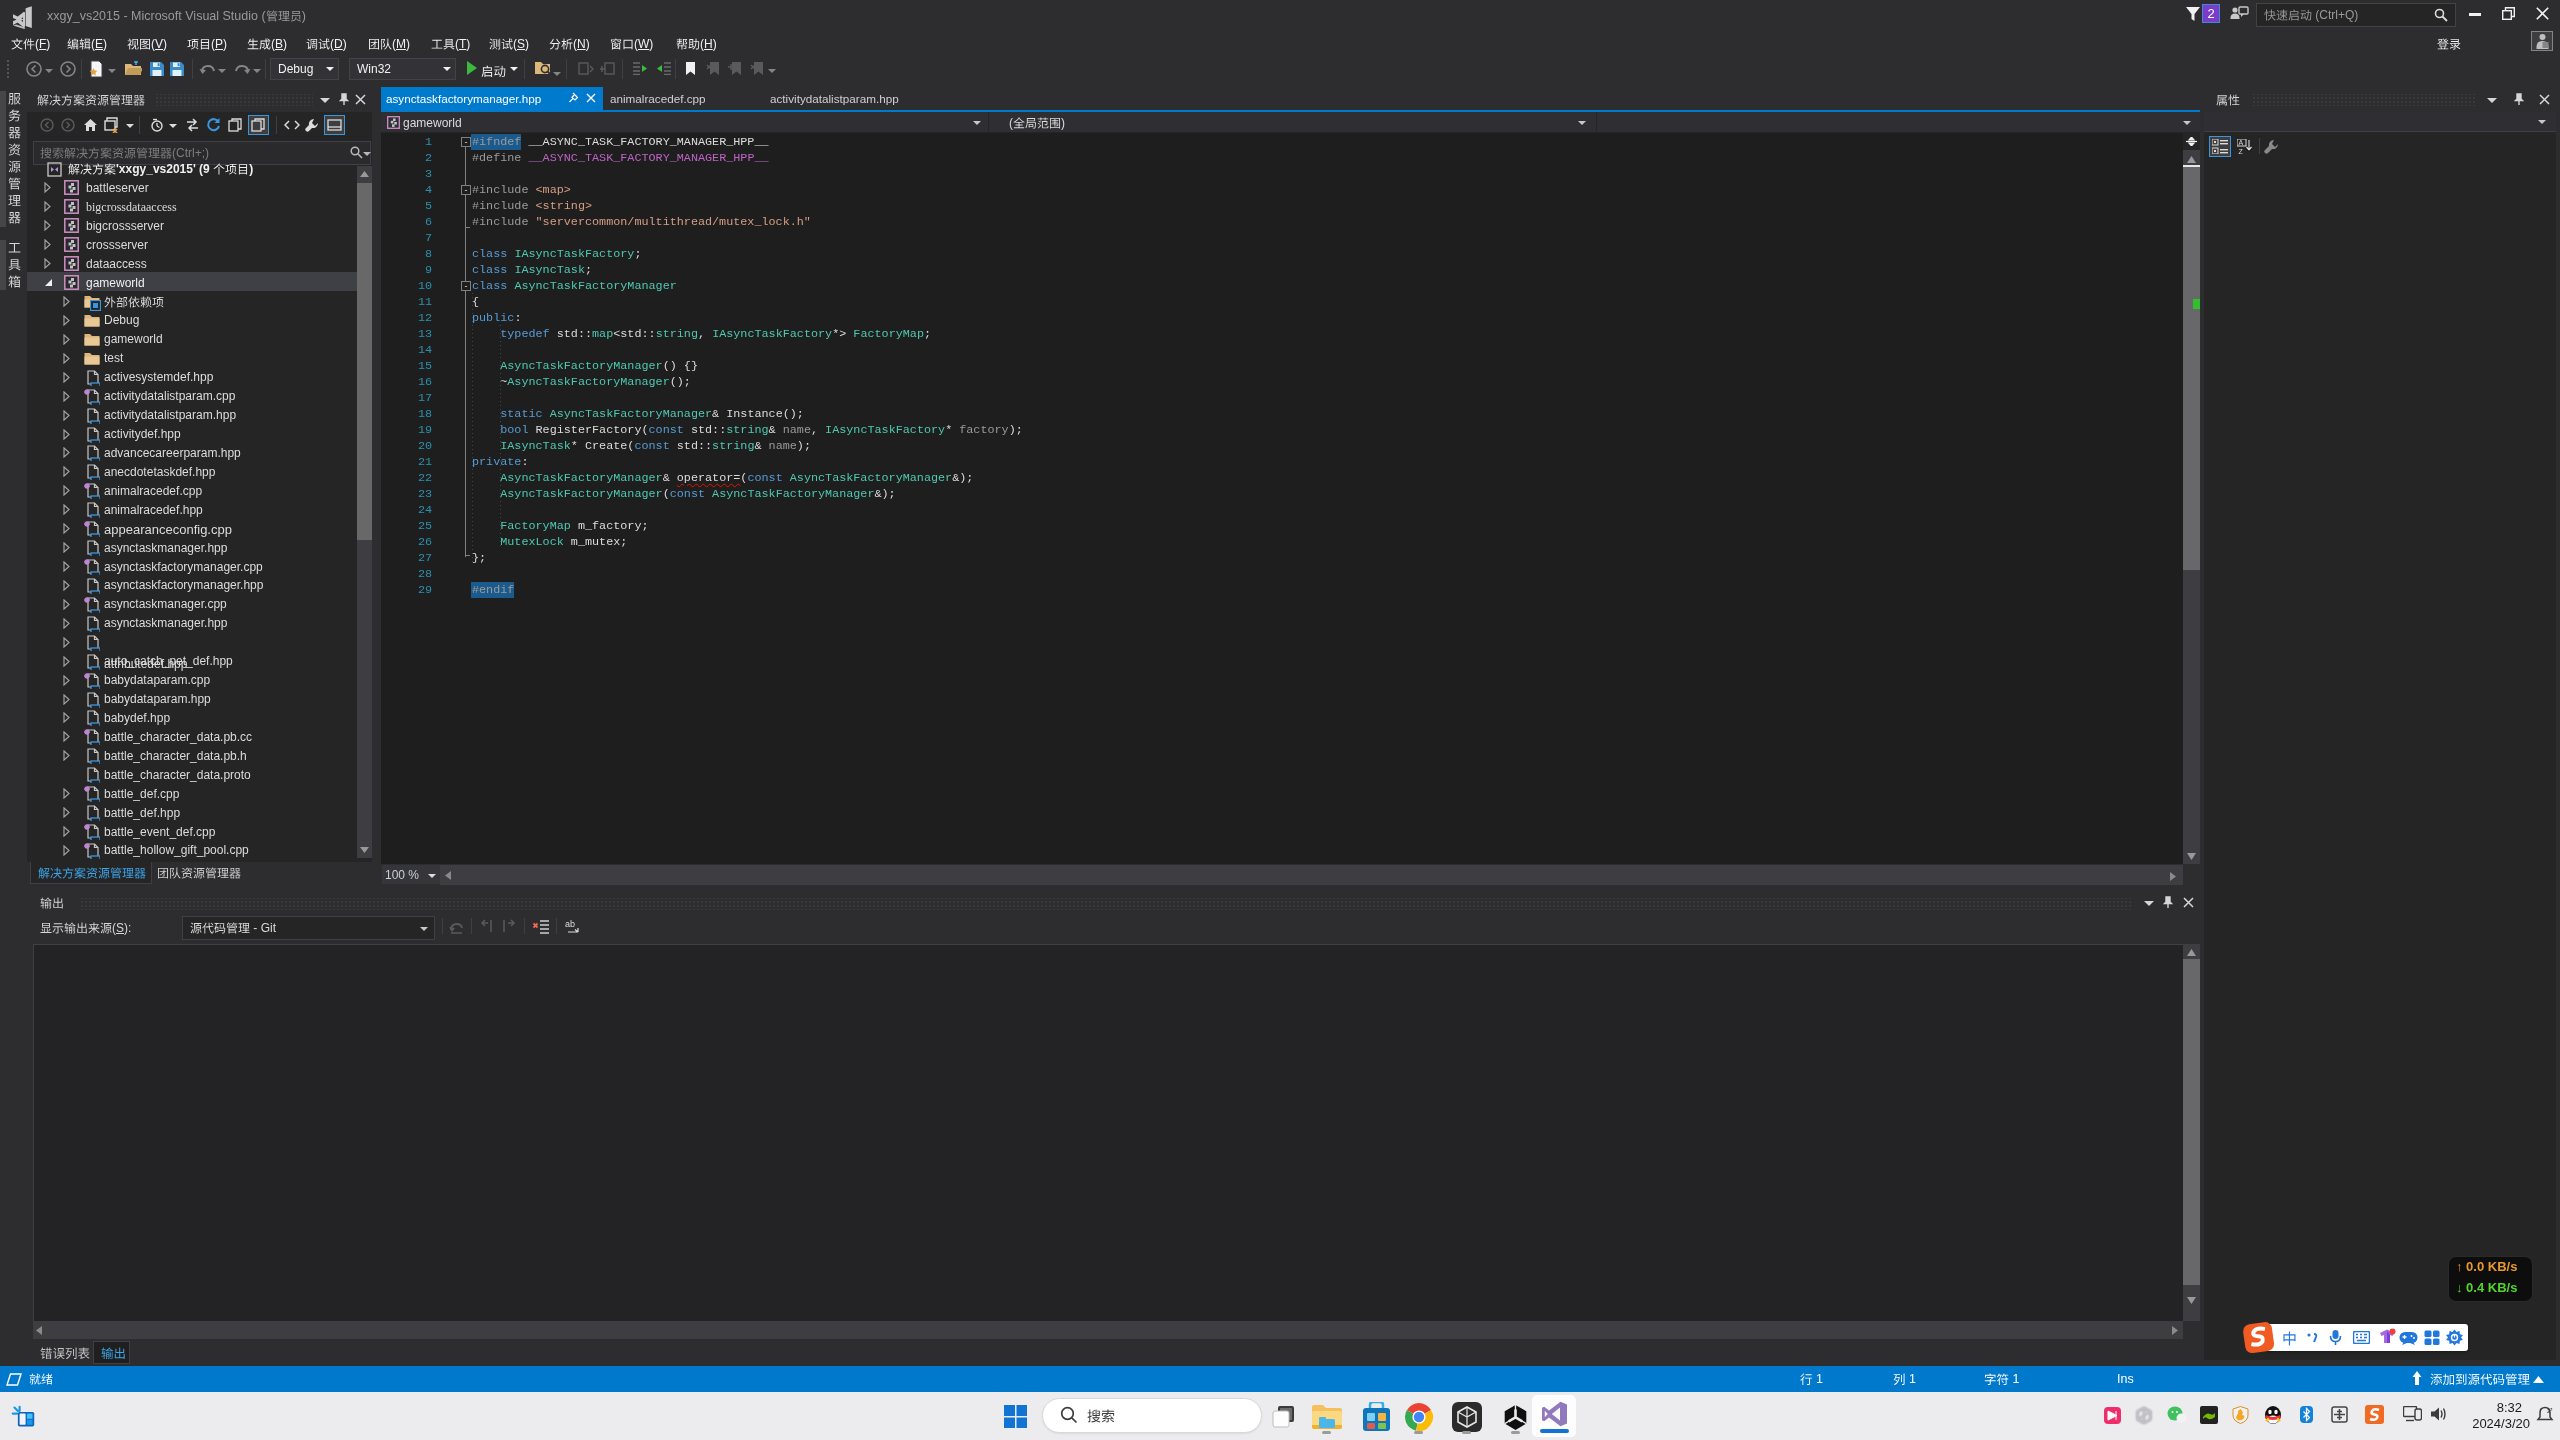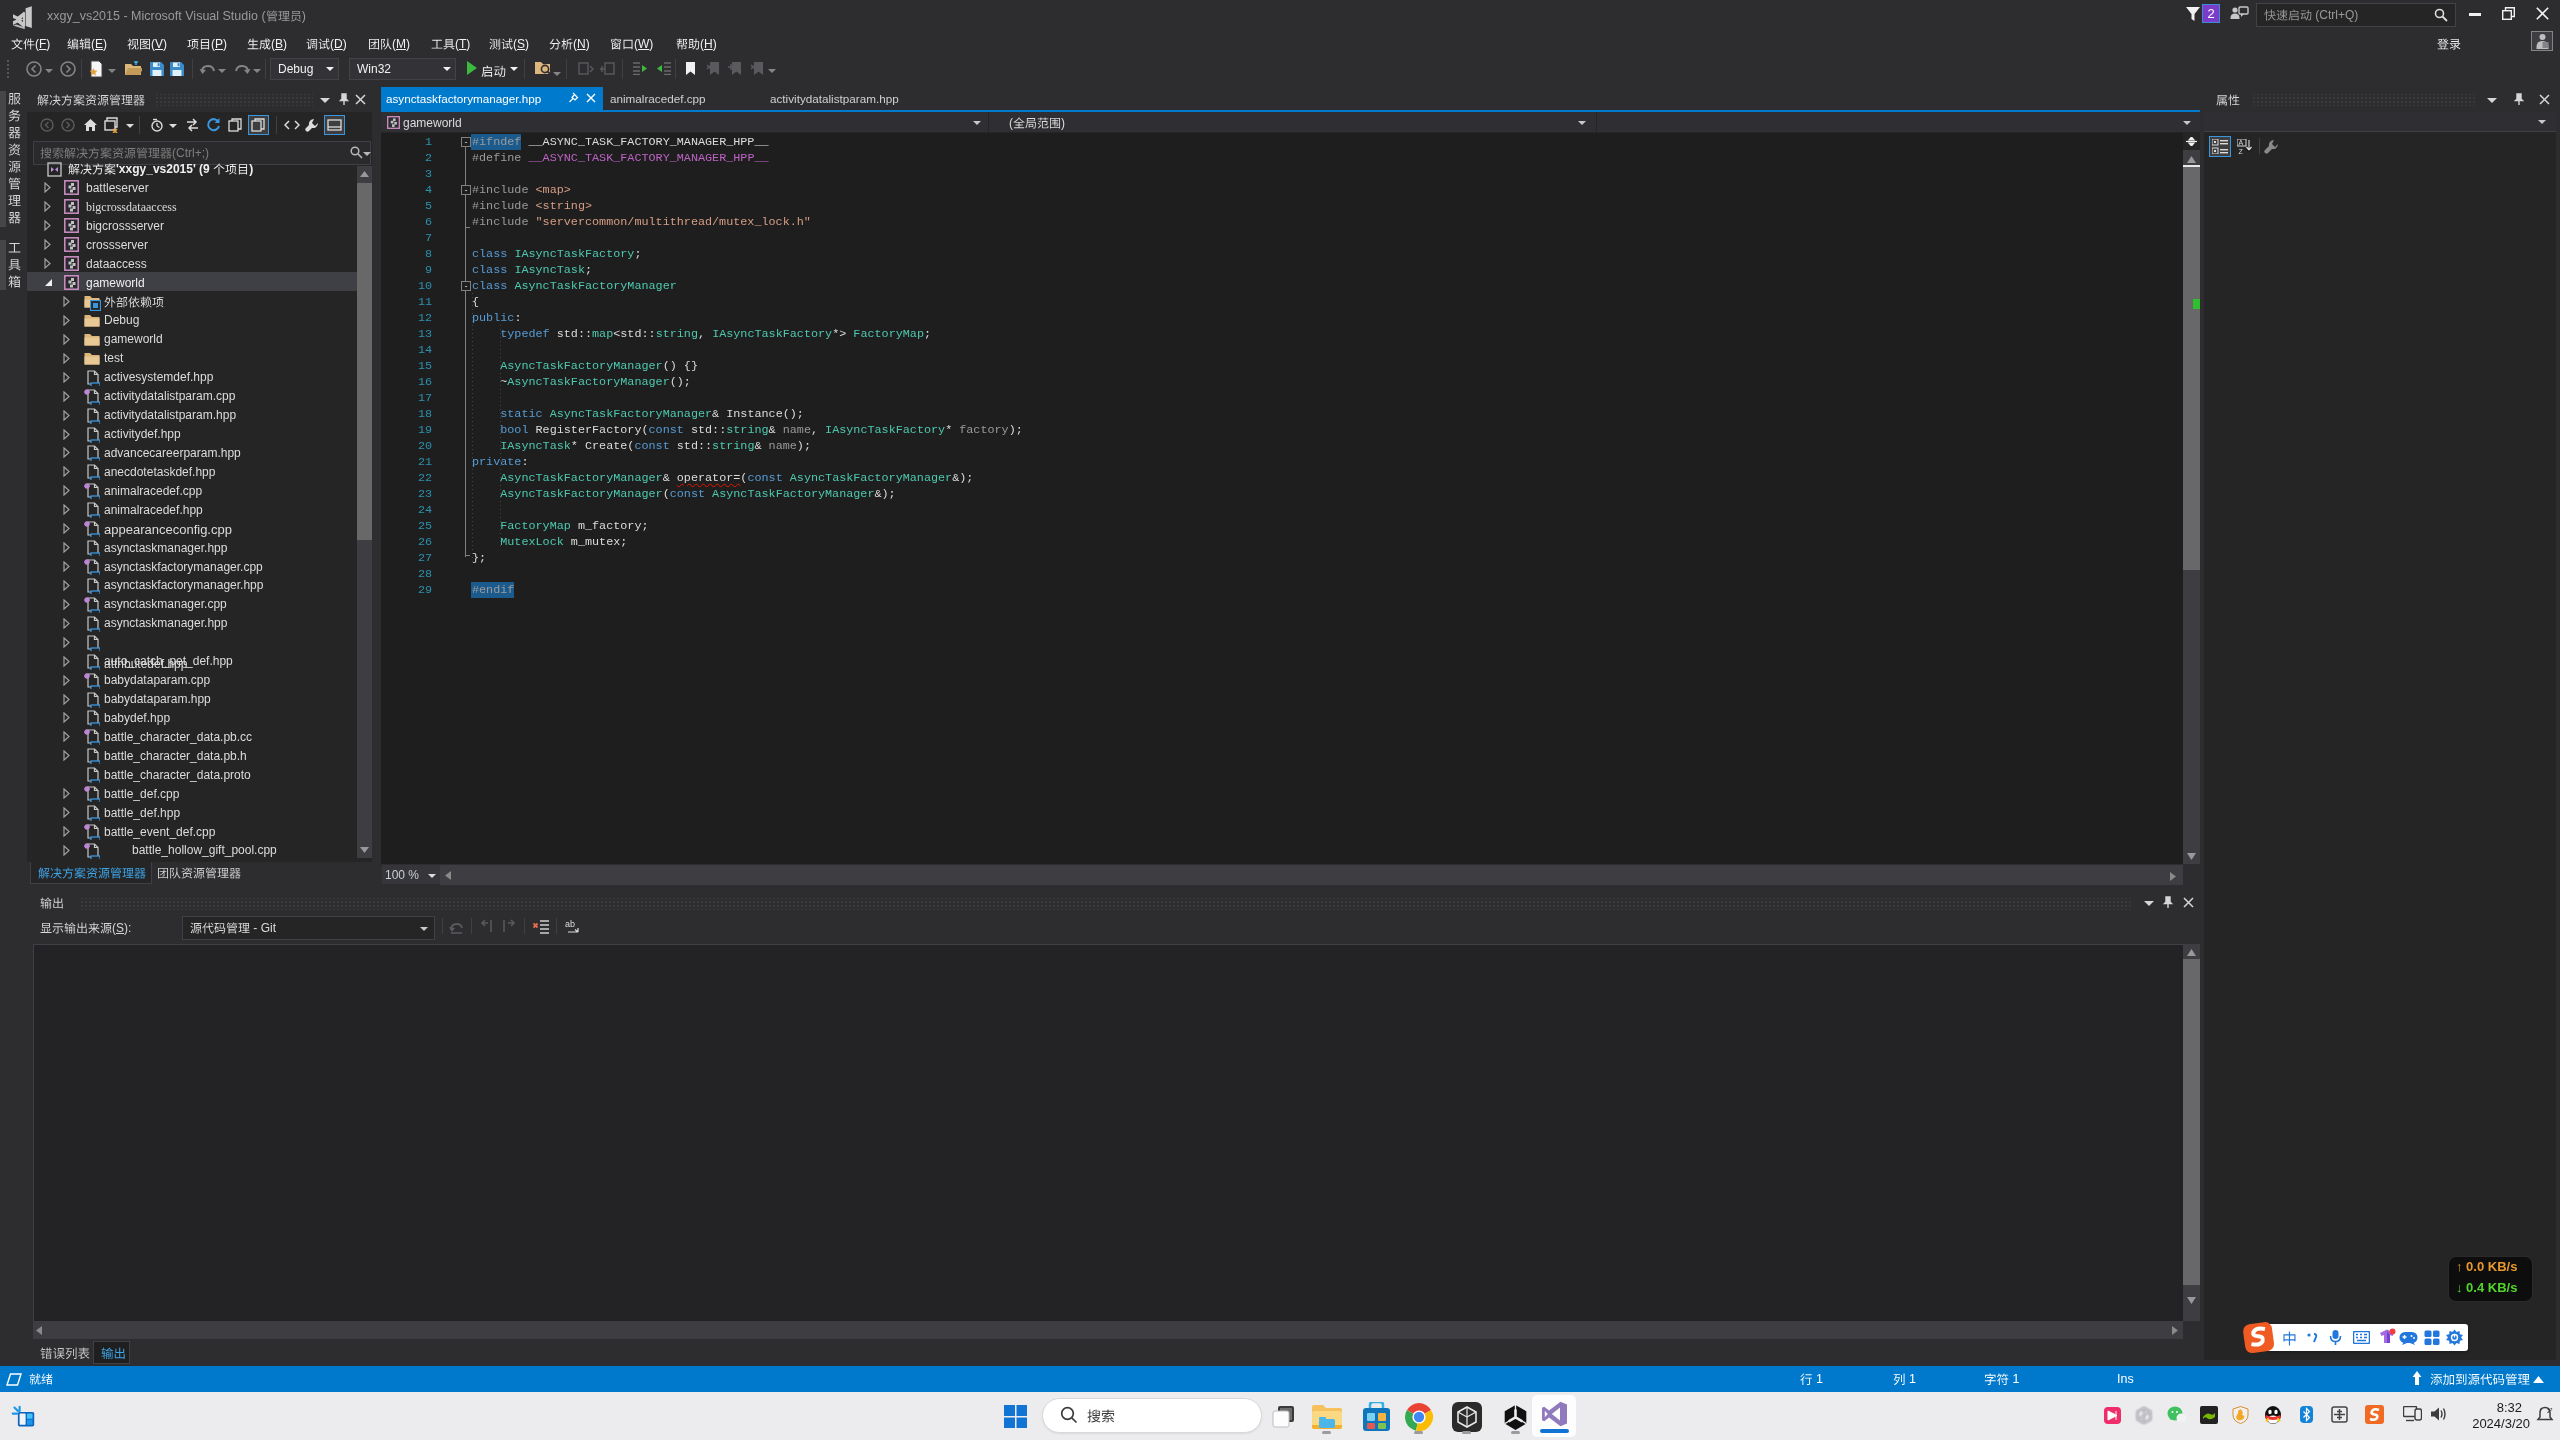--- a/index.html
+++ b/index.html
@@ -997,21 +997,21 @@
       <path d="M7.5 1 V4.5 H11" fill="none" stroke="#c8c8c8" stroke-width="1.2"></path>
     </g>
     <g transform="translate(2,6)">
       <rect x="5" y="7" width="9" height="9" fill="#252526" stroke="#3a96dd" stroke-width="1.3"></rect>
       <rect x="8" y="10" width="3" height="3" fill="#3a96dd"></rect>
     </g>
     <g transform="translate(0,0)">
       <path d="M3 0 V6 M0 3 H6 M1 1 L5 5 M5 1 L1 5" stroke="#c087d6" stroke-width="1.3"></path>
     </g>
   </svg>
-<div style="position:absolute;left:104px;top:843.48px;font-size:12px;color:#dcdcdc;white-space:pre;margin-left:28px;">battle_hollow_gift_pool.cpp</div>
+<div style="position:absolute;left:104px;top:843.48px;font-size:12px;color:#dcdcdc;white-space:pre;">battle_hollow_gift_pool.cpp</div>
 <div style="position:absolute;left:357px;top:166px;width:15px;height:692px;background:#3e3e42;"></div>
 <svg style="position:absolute;left:360px;top:171px;" width="9" height="6" viewBox="0 0 9 6">
     <path d="M4.5 0 L9 6 H0 Z" fill="#999"></path>
   </svg>
 <div style="position:absolute;left:357px;top:183px;width:15px;height:357px;background:#686868;"></div>
 <svg style="position:absolute;left:360px;top:847px;" width="9" height="6" viewBox="0 0 9 6">
     <path d="M4.5 6 L9 0 H0 Z" fill="#999"></path>
   </svg>
 <div style="position:absolute;left:27px;top:864px;width:345px;height:20px;background:#252526;"></div>
 <div style="position:absolute;left:27px;top:862px;width:345px;height:22px;background:#2d2d30;"></div>

